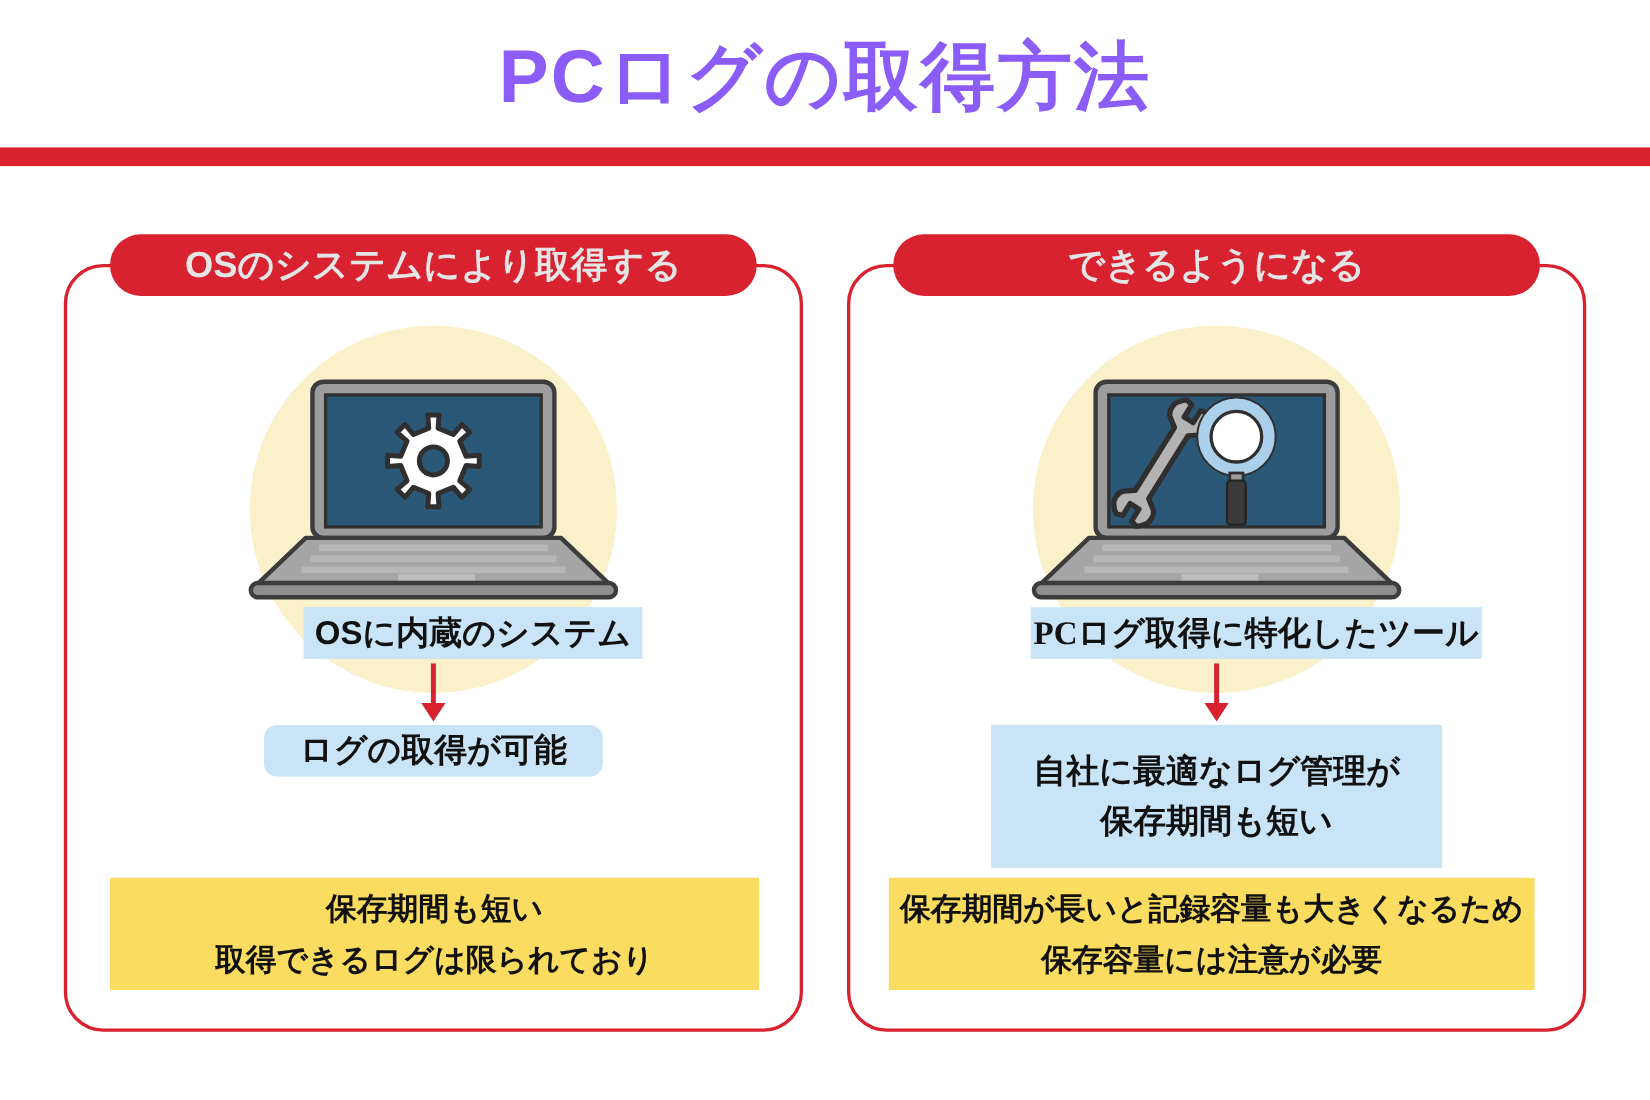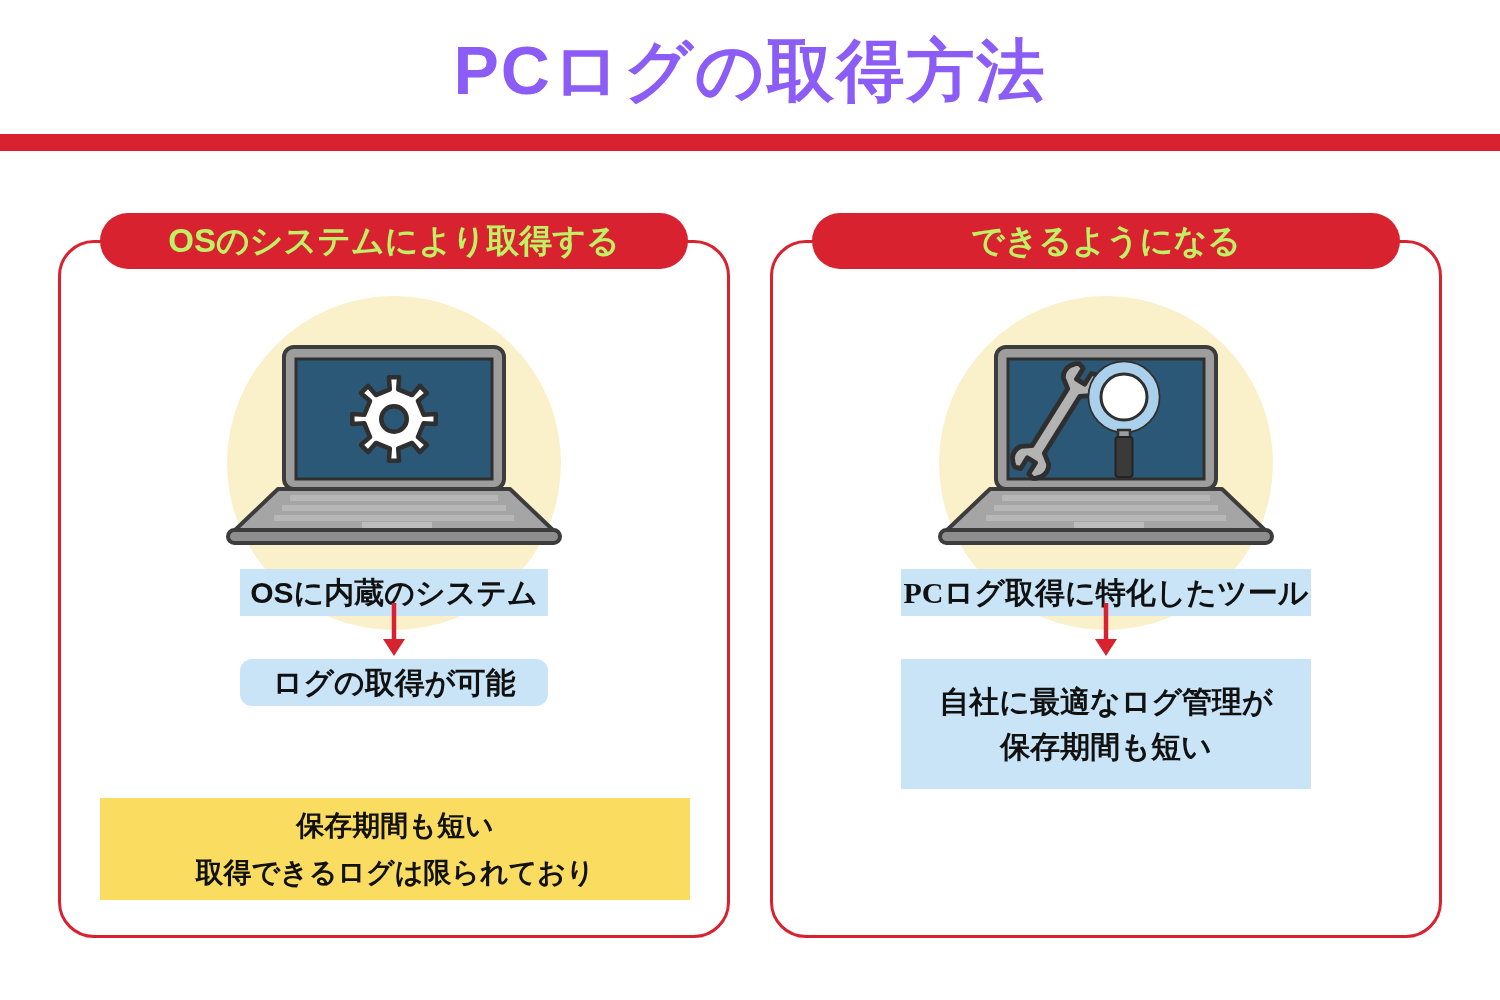--- a/index.html
+++ b/index.html
@@ -17,36 +17,36 @@
   }
   .panel {
     position:absolute; top:240px; width:672px; height:698px;
     border:3px solid #d8222f; border-radius:36px; background:#ffffff; box-sizing:border-box;
   }
   .panel-left  { left:58px; }
   .panel-right { left:770px; }
   .pill {
     position:absolute; top:-30px; left:50%; transform:translateX(-50%);
     width:588px; height:56px; border-radius:28px; background:#d8222f;
-    color:#bef264; font-size:33px; font-weight:bold; line-height:56px; text-align:center;
+    color:#e5e5e5; font-size:33px; font-weight:bold; line-height:56px; text-align:center;
     white-space:nowrap;
   }
   .bg-circle {
     position:absolute; left:166px; top:53px; width:334px; height:334px;
     border-radius:50%; background:#faf0c9;
   }
   .laptop { position:absolute; left:163px; top:100px; }
   .step {
     position:absolute; left:50%; transform:translateX(-50%);
     background:#c8e4f6; font-weight:bold; font-size:30px; color:#111;
     text-align:center; white-space:nowrap;
   }
   .w-narrow { width:308px; }
   .w-wide   { width:410px;font-family:Liberation Serif, serif; }
-  .step1 { top:326px; height:47px; line-height:47px; }
+  .step1 { top:309px; height:47px; line-height:47px;margin-left:36px; }
   .step2 { top:416px; }
   .step2.single { height:47px; line-height:47px;border-radius:12px; }
   .step2.multi  { padding:20px 0; }
   .step-line { display:block; line-height:45px; }
   .down-arrow { position:absolute; top:360px; left:50%; transform:translateX(-50%); }
   .note {
     position:absolute; top:555px; background:#f9dc60; text-align:center;
     font-weight:bold; font-size:28px; color:#111; padding:4px 0; white-space:nowrap;
   }
   .note-left  { left:39px; width:590px; }
@@ -129,15 +129,19 @@
     <svg class="down-arrow" width="26" height="54" viewBox="0 0 26 54" aria-hidden="true">
       <line x1="13" y1="0" x2="13" y2="38" stroke="#d8222f" stroke-width="4.5"></line>
       <path d="M2,36 L24,36 L13,53 Z" fill="#d8222f"></path>
     </svg>
 
     <div class="step step2 multi w-wide">
       <span class="step-line">自社に最適なログ管理が</span>
       <span class="step-line">保存期間も短い</span>
     </div>
 
+    <div class="note note-right">
+      <span class="note-line">保存期間が長いと記録容量も大きくなるため</span>
+      <span class="note-line">保存容量には注意が必要</span>
+    </div>
   </section>
 
 </div>
 
 </body></html>

